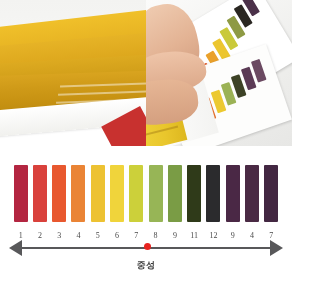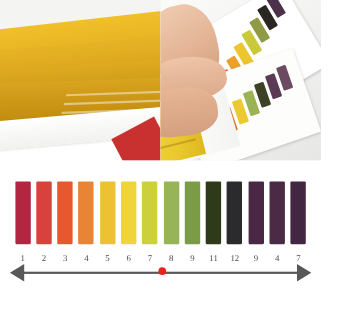--- a/index.html
+++ b/index.html
@@ -241,15 +241,16 @@
       <div class="numwrap"><span class="num">7</span></div>
     </div>
 
     <div class="axis">
       <div class="arrow-l"></div>
       <div class="axis-line" style="background: rgb(88, 88, 90);"></div>
       <div class="arrow-r"></div>
       <div class="dot" style="background: rgb(232, 35, 31);"></div>
     </div>
 
+    <div class="neutral">중성</div>
 
   </div>
 </div>
 
 </body></html>

